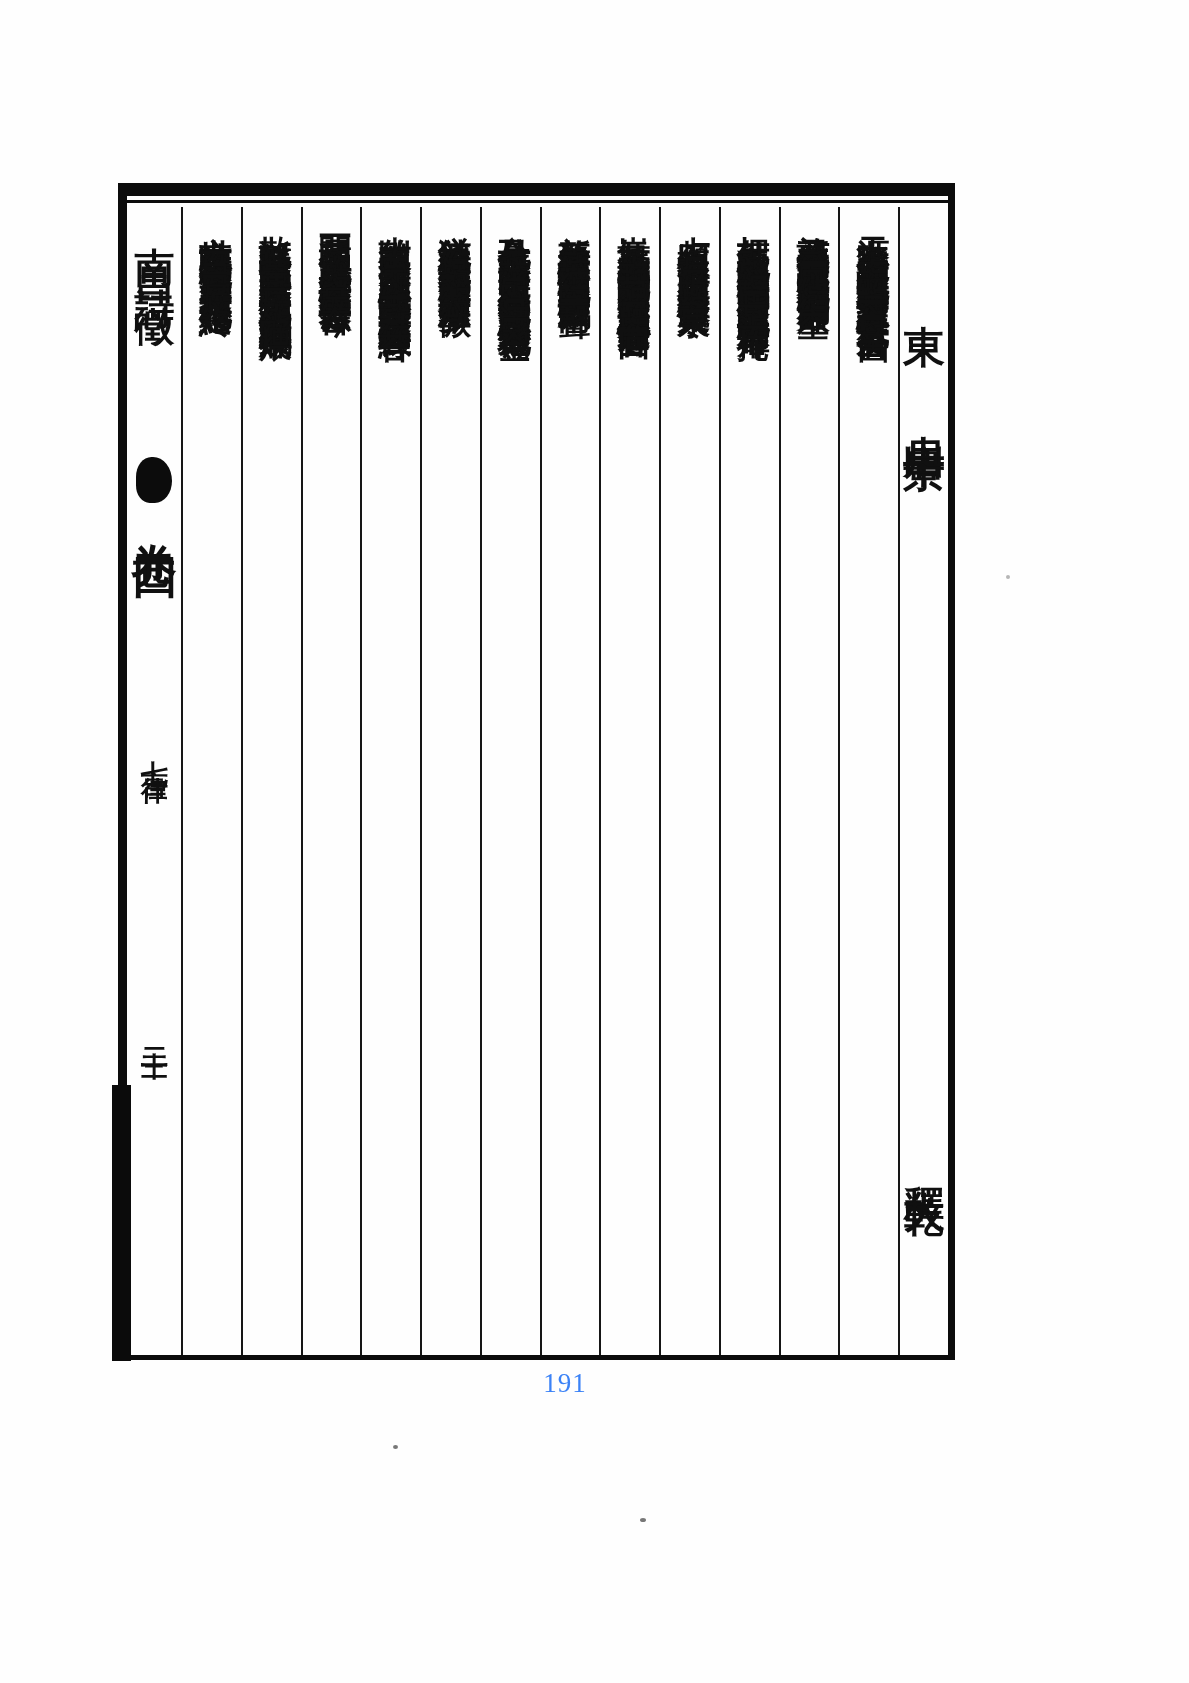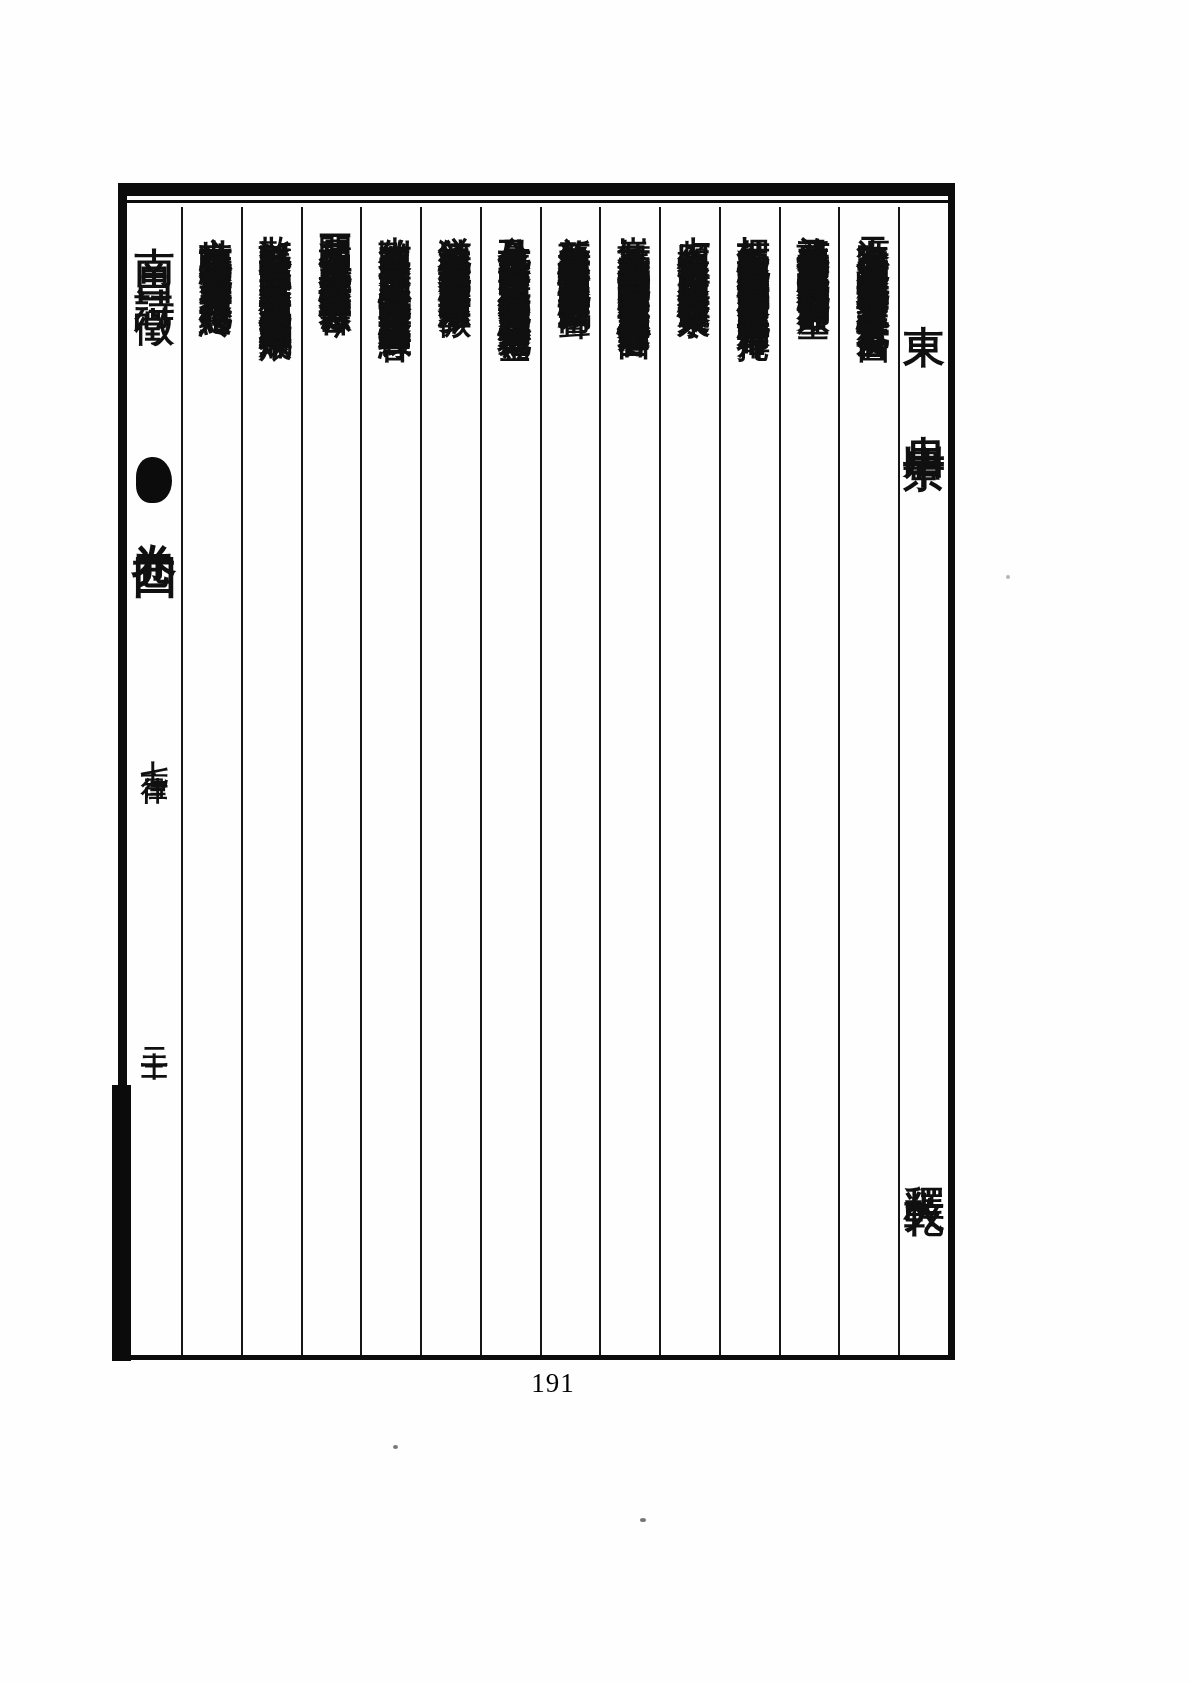--- a/index.html
+++ b/index.html
@@ -23,22 +23,22 @@
          line-height:1;white-space:nowrap;}
   .h-cat,.h-title{font-size:42px;letter-spacing:5px;}
   .h-author{font-size:41px;letter-spacing:6px;}
   .m-title{font-size:40px;letter-spacing:20px;}
   .m-volume{font-size:46px;letter-spacing:15px;}
   .m-section{font-size:27px;letter-spacing:8px;}
   .m-folio{font-size:27px;letter-spacing:4px;}
   .ink-blob{position:absolute;left:50%;transform:translateX(-50%);top:250px;
             width:36px;height:46px;background:#0c0c0c;border-radius:45% 55% 50% 40%;}
   .spine-bar{position:absolute;left:112px;top:1085px;width:19px;height:276px;background:#0b0b0b;}
-  .page-number{position:absolute;left:483px;top:1368px;width:140px;text-align:center;
-               font-size:27px;letter-spacing:1px;color:#000000;}
+  .page-number{position:absolute;left:495px;top:1368px;width:140px;text-align:center;
+               font-size:27px;letter-spacing:1px;color:#3b82f6;}
   .speck{position:absolute;background:#4a4a4a;border-radius:50%;opacity:.75;}
   .speck.a{left:393px;top:1445px;width:5px;height:4px;}
   .speck.b{left:640px;top:1518px;width:6px;height:4px;}
   .speck.c{left:1006px;top:575px;width:4px;height:4px;opacity:.4;}
 </style>
 </head>
 <body>
 
 <div class="page">
 

